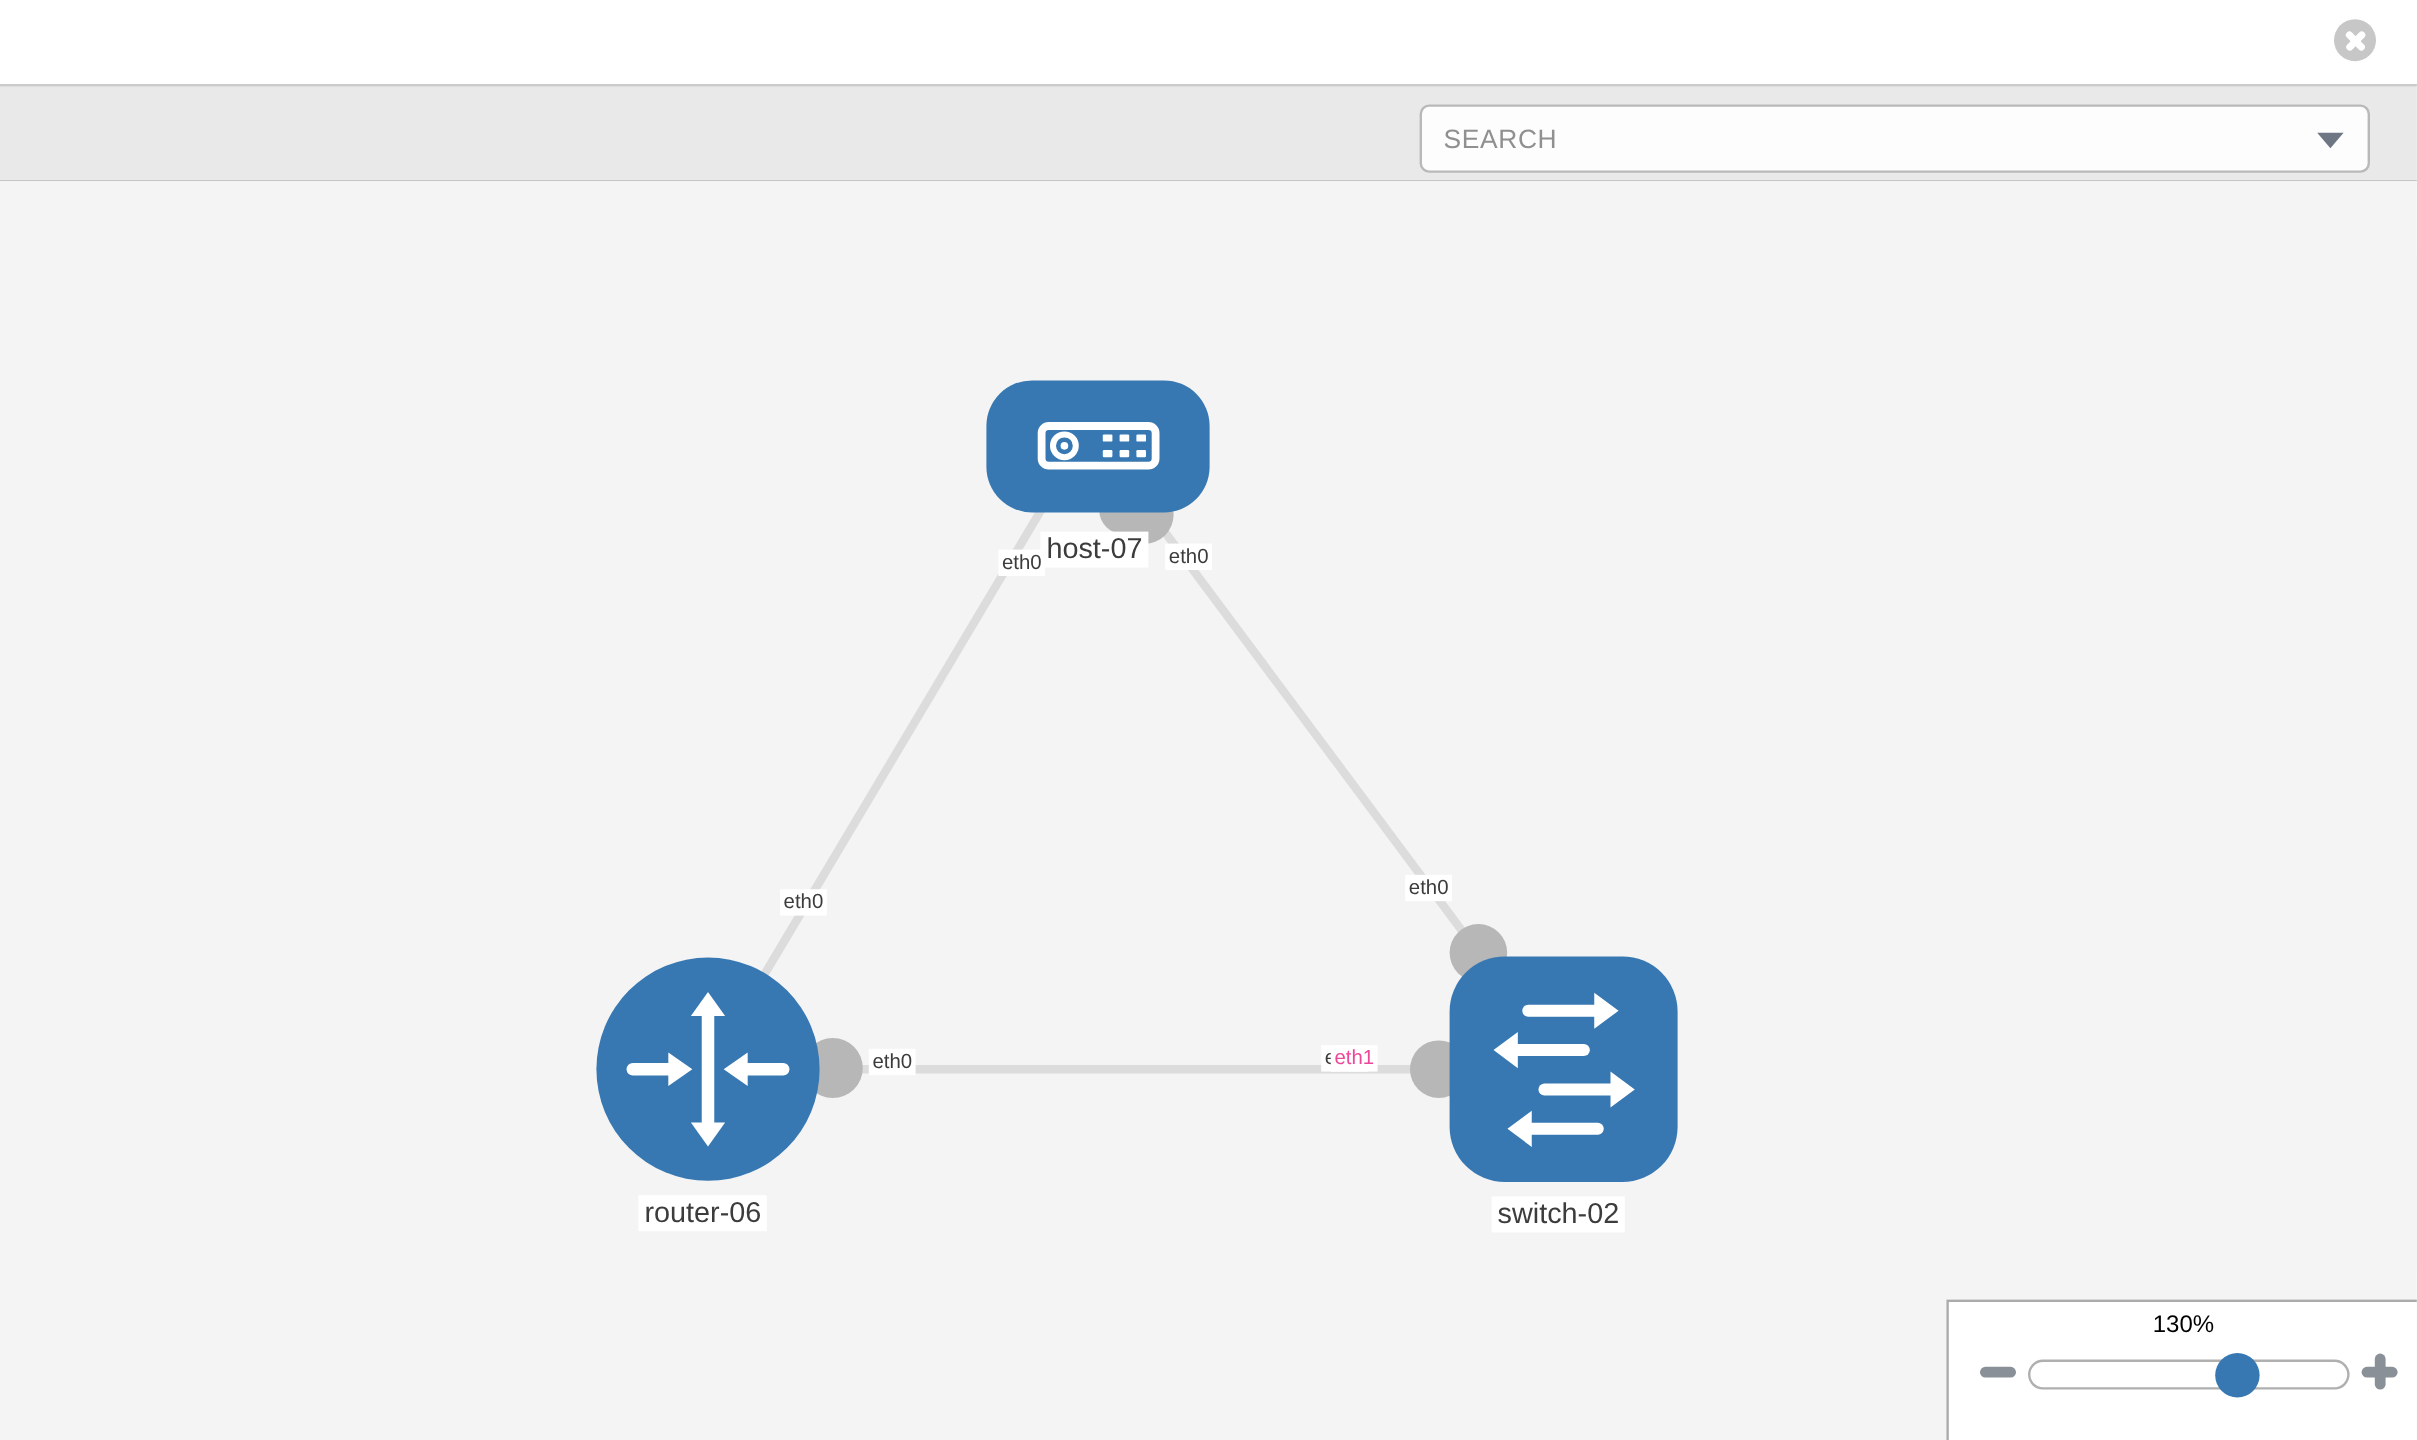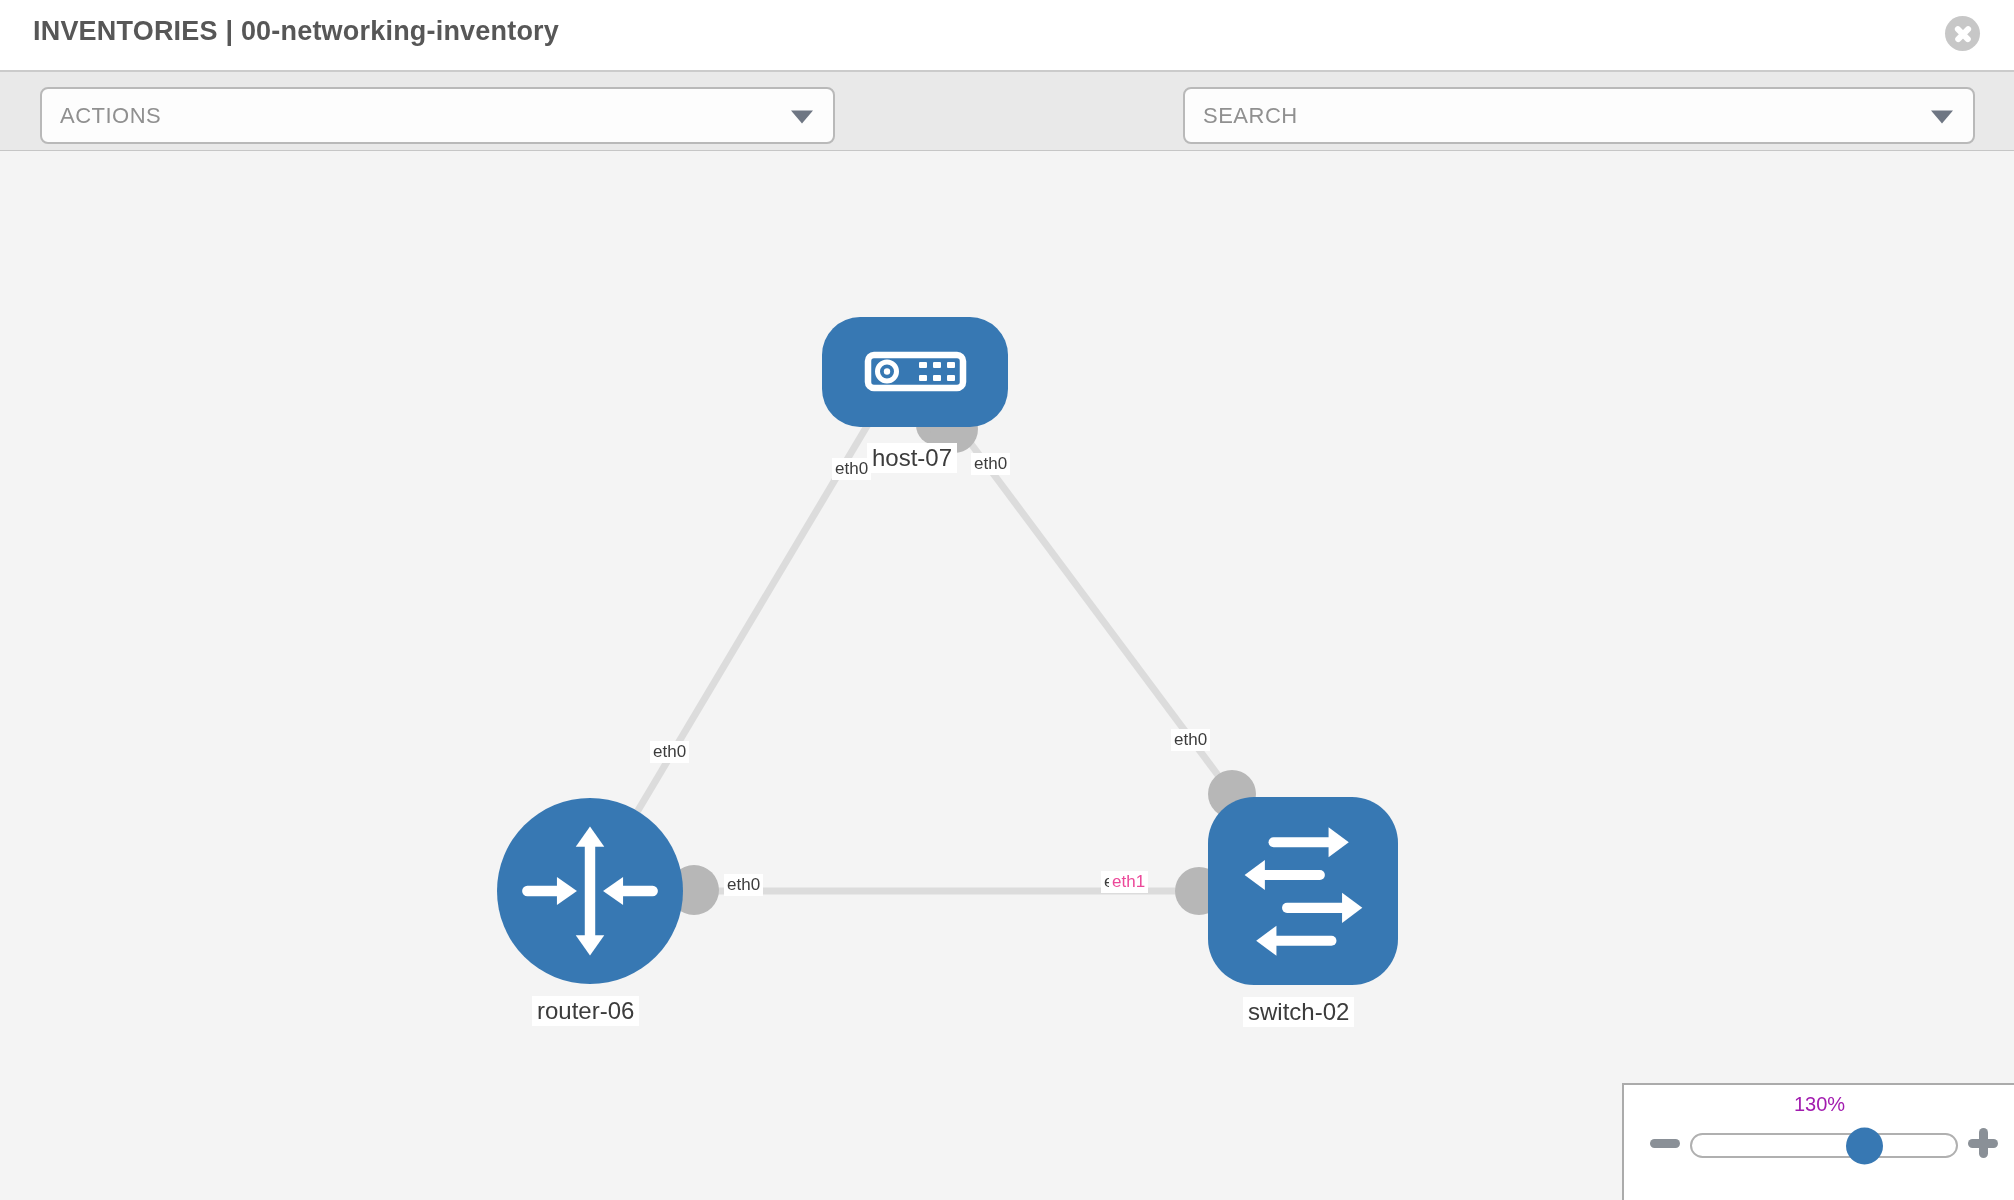--- a/index.html
+++ b/index.html
@@ -31,46 +31,41 @@
 
   .lbl { position:absolute; background:#ffffff; color:#3c3c3c; white-space:nowrap; }
   .node-lbl { font-size:24px; padding:1px 5px; }
   .if-lbl { font-size:17px; padding:1px 3px; }
   .if-overlap { position:absolute; width:70px; height:24px; background:transparent; }
   .if-overlap .under { position:absolute; left:0; top:0; background:#fff; color:#3c3c3c; font-size:17px; padding:1px 3px; }
   .if-overlap .over  { position:absolute; left:8px; top:0; background:#fff; color:#ec4899; font-size:17px; padding:1px 3px; }
 
   
   .zoom-panel { position:absolute; right:-3px; bottom:-3px; width:395px; height:120px; background:#ffffff; border:2px solid #ababab; }
-  .zoom-level { position:absolute; left:0; top:8px; width:100%; text-align:center; font-size:20px; color:#a21caf; }
+  .zoom-level { position:absolute; left:0; top:8px; width:100%; text-align:center; font-size:20px; color:#000000; }
   .zoom-minus { position:absolute; left:26px; top:54px; width:30px; height:9px; background:#8a9097; border-radius:4.5px; cursor:pointer; }
   .zoom-track { position:absolute; left:66px; top:48px; width:268px; height:25px; background:#fff; border:2px solid #b0b0b0; border-radius:12.5px; cursor:pointer; }
   .zoom-thumb { position:absolute; left:154px; top:50%; transform:translateY(-50%); width:37px; height:37px; border-radius:50%; background:#3778b3; cursor:pointer; }
   .zoom-plus { position:absolute; left:344px; top:43px; width:30px; height:30px; cursor:pointer; }
   .zoom-plus .h { position:absolute; left:0; top:10.5px; width:30px; height:9px; background:#8a9097; border-radius:4.5px; }
   .zoom-plus .v { position:absolute; left:10.5px; top:0; width:9px; height:30px; background:#8a9097; border-radius:4.5px; }
 </style>
 </head>
 <body>
 
 <div id="app">
 
   <div class="header">
-    <div class="header-title">INVENTORIES | 00-networking-inventory</div>
     <div class="close-btn">
       <div class="bar a"></div>
       <div class="bar b"></div>
     </div>
   </div>
 
   <div class="toolbar">
-    <div class="dropdown dd-actions">
-      <span class="ph">ACTIONS</span>
-      <span class="chev"></span>
-    </div>
 
     <button class="tool-btn wrench">
       <svg width="38" height="38" viewBox="0 0 36 36">
         <line x1="9" y1="29" x2="21" y2="17" stroke="#8b9196" stroke-width="8.5" stroke-linecap="round"></line>
         <circle cx="25.5" cy="12" r="8.8" fill="#8b9196"></circle>
         <rect x="27" y="-1" width="9" height="11" fill="#e9e9e9" transform="rotate(45 31.5 4.5)"></rect>
         <circle cx="25.5" cy="12" r="3" fill="#e9e9e9"></circle>
       </svg>
     </button>
 

